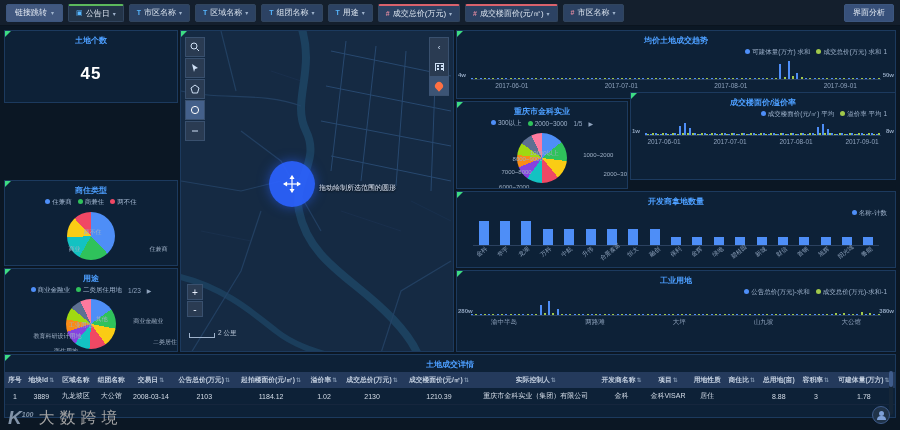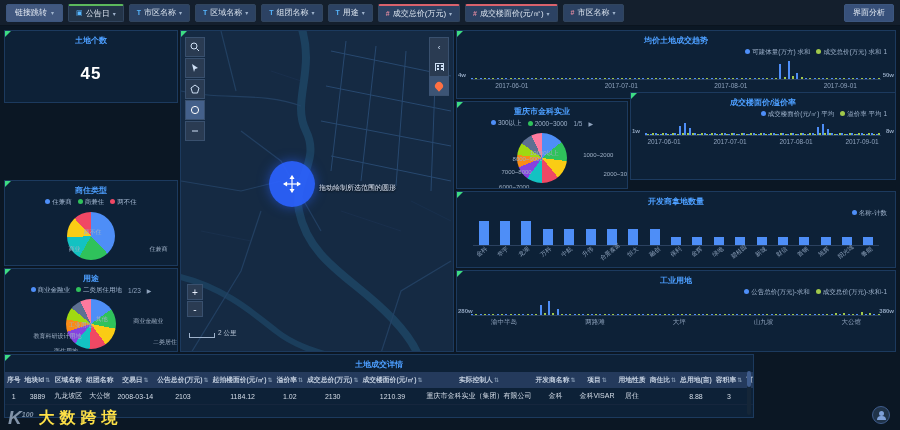--- a/index.html
+++ b/index.html
@@ -85,33 +85,33 @@
   .edge-label.l { left:-13px; } .edge-label.r { right:-13px; }
   .tick-row { display:flex; justify-content:space-around; font-size:6.5px; color:#8fa3bd; margin-top:2px; }
 
   .devbars { display:flex; justify-content:space-between; align-items:flex-end; height:26px; margin:2px 16px 0 16px; border-bottom:1px solid #2b415f; }
   .devbars .cell { flex:1; display:flex; justify-content:center; align-items:flex-end; height:100%; }
   .devbars .bar { width:10px; background:#4e8ef7; }
   .devlabels { display:flex; justify-content:space-between; margin:1px 16px 0 16px; }
   .devlabels span { flex:1; font-size:6px; color:#8fa3bd; transform:rotate(-38deg); white-space:nowrap; text-align:center; height:14px; }
 
   
-  .tbl-panel { left:4px; top:354px; width:750px; height:64px; }
+  .tbl-panel { left:4px; top:354px; width:892px; height:64px; }
   #detail-table { width:100%; border-collapse:collapse; margin-top:2px; table-layout:auto; }
   #detail-table th { background:#243a5c; color:#c2cede; font-size:6.8px; font-weight:bold; padding:3px 2px; white-space:nowrap; cursor:pointer; }
   #detail-table td { color:#d5dde8; font-size:7px; padding:3px 2px; text-align:center; white-space:nowrap; border-bottom:1px solid #16263d; }
   .sort-ic { color:#7e93ad; font-size:6px; margin-left:1px; }
   .vscroll { position:absolute; right:2px; top:16px; width:4px; height:44px; background:#152638; border-radius:2px; }
   .vthumb { width:4px; height:16px; background:#3f5c8c; border-radius:2px; cursor:pointer; }
 
   
   .watermark { position:absolute; left:8px; bottom:3px; display:flex; align-items:flex-end; gap:5px; z-index:5; pointer-events:none; }
   .wm-logo { font-size:19px; font-weight:bold; color:#8193a8; line-height:1; font-style:italic; }
   .wm-logo sup { font-size:7px; }
-  .wm-text { font-size:16px; font-weight:bold; color:#fde047; letter-spacing:5px; line-height:1.1; }
+  .wm-text { font-size:16px; font-weight:normal; color:#a3a3a3; letter-spacing:5px; line-height:1.1; }
   .float-btn { position:absolute; right:10px; bottom:6px; width:18px; height:18px; border-radius:50%;
     background:#203349; border:1px solid #3f5c8c; display:flex; align-items:center; justify-content:center; cursor:pointer; z-index:5; }
   .fb-head { width:5px; height:5px; border-radius:50%; background:#7ea0d8; position:relative; top:-2px; }
   .fb-body { position:absolute; bottom:3px; width:9px; height:4px; border-radius:5px 5px 0 0; background:#7ea0d8; }
 </style>
 </head>
 <body>
 
 <div class="app">
 

